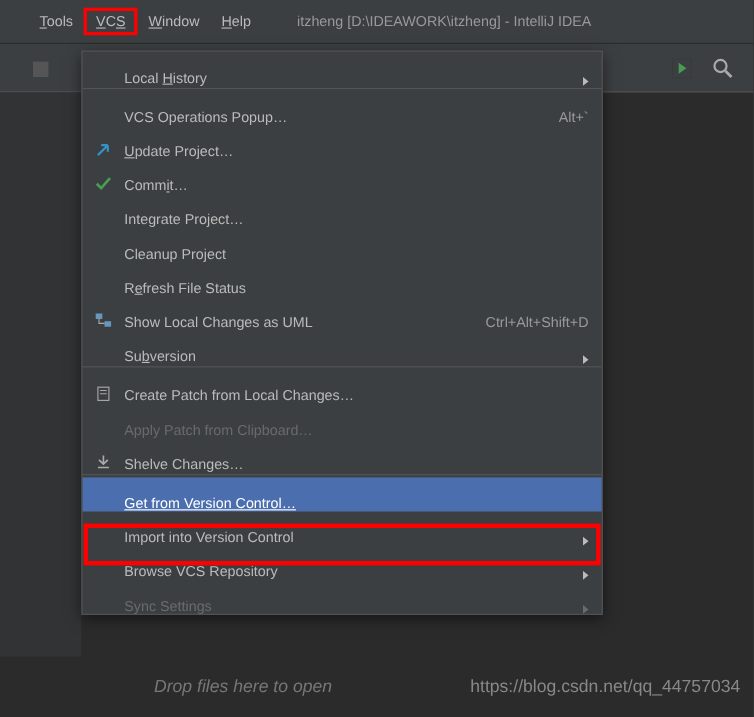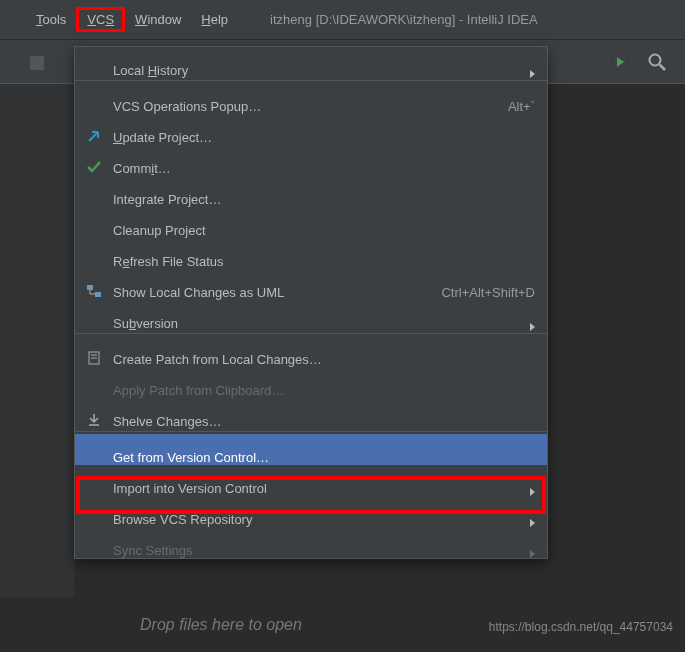--- a/index.html
+++ b/index.html
@@ -96,20 +96,21 @@
 }
 .dropdown .item .icon {
   position: absolute;
   left: 10px;
   width: 18px; height: 18px;
   display: flex; align-items: center; justify-content: center;
 }
 .dropdown .item.highlighted {
   background: #4b6eaf;
   color: #fff;
+  text-decoration: underline;
 }
 .red-box {
   position: absolute;
   left: 76px;
   top: 476px;
   width: 470px;
   height: 38px;
   border: 4px solid #ff0000;
   pointer-events: none;
 }
@@ -118,21 +119,21 @@
   bottom: 18px;
   left: 140px;
   font-size: 16px;
   font-style: italic;
   color: #777;
 }
 .watermark {
   position: absolute;
   bottom: 18px;
   right: 12px;
-  font-size: 12px;
+  font-size: 16px;
   color: #888;
 }
 .dark-strip {
   position: absolute;
   top: 84px;
   left: 0;
   width: 74px;
   bottom: 55px;
   background: #313335;
 }

